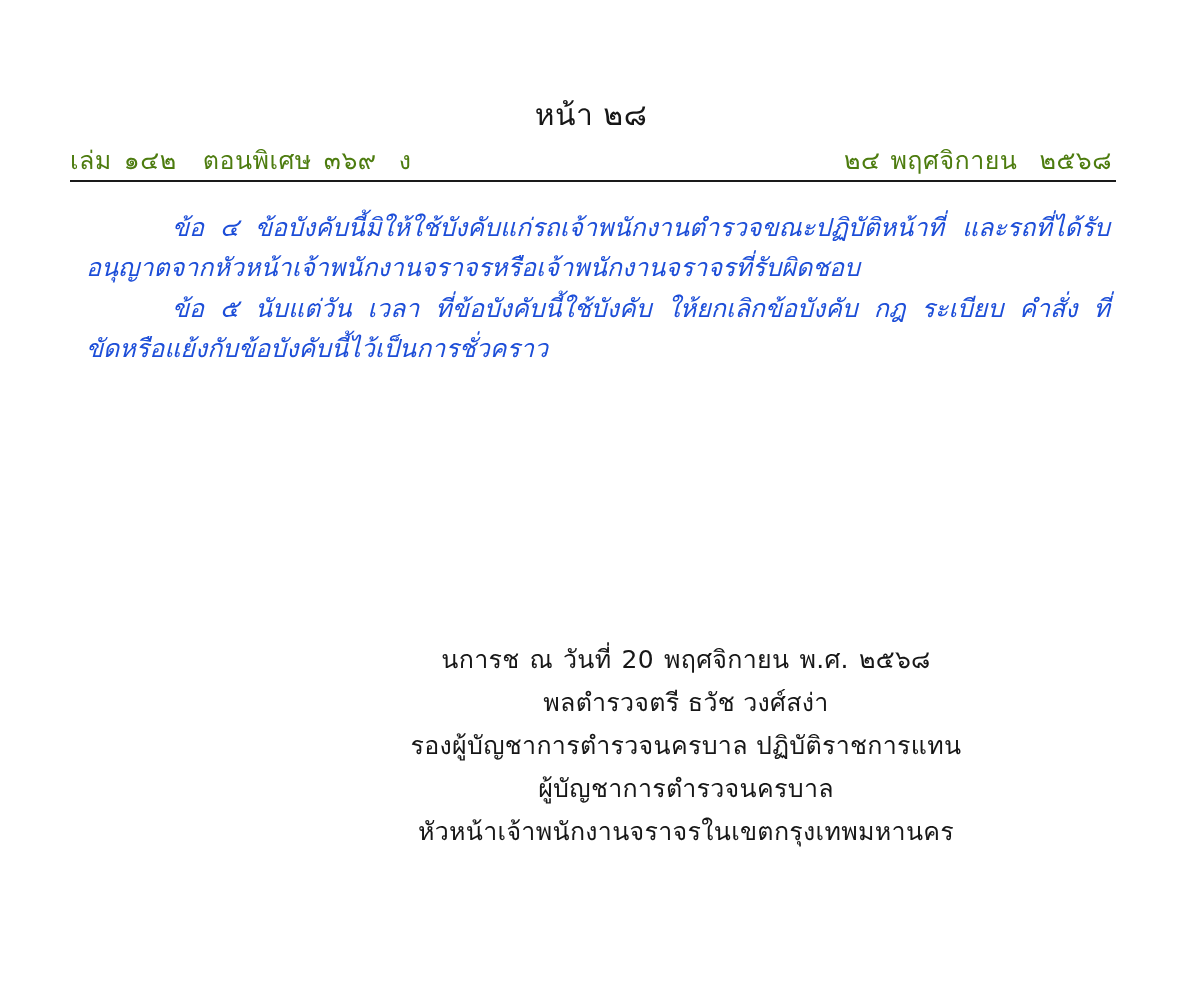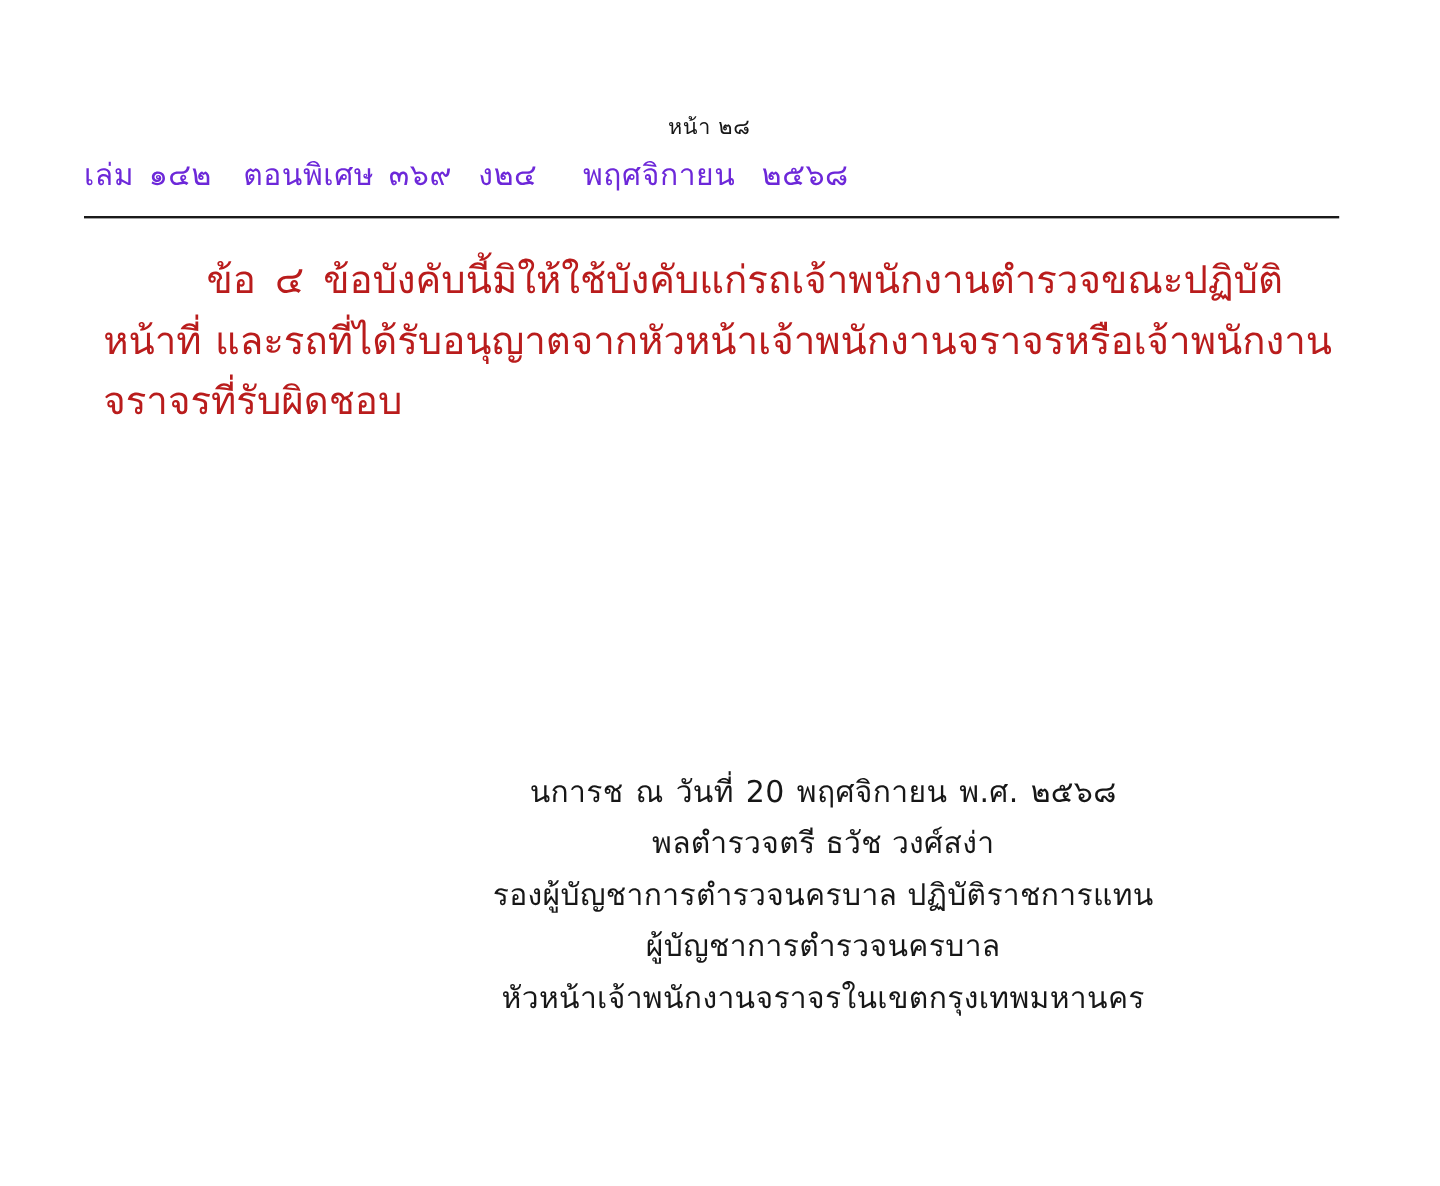--- a/index.html
+++ b/index.html
@@ -26,75 +26,77 @@
 
   
   .header {
     position: absolute;
     left: 70px;
     top: 96px;
     width: 1042px;
   }
   .header-page-number {
     text-align: center;
-    font-size: 18px;
+    font-size: 30px;
     letter-spacing: 0.5px;
     line-height: 1.25;
     color: #171717;
   }
   .header-row {
     display: flex;
     align-items: baseline;
+    justify-content: space-between;
     margin-top: 6px;
     font-size: 25px;
-    color: #6d28d9;
+    color: #4d7c0f;
   }
   .header-left {
     white-space: nowrap;
     letter-spacing: 0.5px;
   }
   .header-left .vol-label { margin-right: 12px; }
   .header-left .vol-number { margin-right: 26px; }
   .header-left .part-label { margin-right: 12px; }
   .header-left .part-number { margin-right: 22px; }
   .header-left .part-suffix { }
   .header-center {
     white-space: nowrap;
     letter-spacing: 0.5px;
     transform: translateX(-18px);
   }
   .header-right {
     white-space: nowrap;
     letter-spacing: 0.5px;
   }
-  .header-right .day { margin-right: 38px; }
+  .header-right .day { margin-right: 10px; }
   .header-right .month { margin-right: 22px; }
   .header-rule {
     position: absolute;
     left: 70px;
     top: 180px;
     width: 1046px;
     height: 0;
     border-top: 2px solid #1a1a1a;
   }
 
   
   .body-block {
     position: absolute;
     left: 86px;
     top: 208px;
     width: 1024px;
   }
   .para {
-    font-size: 32px;
+    font-size: 25px;
     line-height: 1.58;
-    color: #b91c1c;
+    color: #1d4ed8;
     text-align: justify;
     text-justify: inter-word;
     margin: 0 0 2px 0;
+    font-style: italic;
   }
   .para .indent {
     display: inline-block;
     width: 86px;
   }
   .para .item-label { margin-right: 16px; }
   .para .item-number { margin-right: 16px; }
 
   
   .para.spread {
@@ -139,20 +141,23 @@
   </div>
 
   <div class="header-rule"></div>
 
   <div class="body-block">
 
     <p class="para">
       <span class="indent"></span><span class="item-label">ข้อ</span><span class="item-number">๔</span><span>ข้อบังคับนี้มิให้ใช้บังคับแก่รถเจ้าพนักงานตำรวจขณะปฏิบัติหน้าที่ และรถที่ได้รับอนุญาตจากหัวหน้าเจ้าพนักงานจราจรหรือเจ้าพนักงานจราจรที่รับผิดชอบ</span>
     </p>
 
+    <p class="para spread">
+      <span class="indent"></span><span class="item-label">ข้อ</span><span class="item-number">๕</span><span>นับแต่วัน เวลา ที่ข้อบังคับนี้ใช้บังคับ ให้ยกเลิกข้อบังคับ กฎ ระเบียบ คำสั่ง ที่ขัดหรือแย้งกับข้อบังคับนี้ไว้เป็นการชั่วคราว</span>
+    </p>
 
     <div class="sign-block">
       <div class="sign-line date">
         <span>นการช</span><span class="sp"></span><span>ณ</span><span class="sp"></span><span>วันที่</span><span class="sp"></span><span>20</span><span class="sp"></span><span>พฤศจิกายน</span><span class="sp"></span><span>พ.ศ.</span><span class="sp"></span><span>๒๕๖๘</span>
       </div>
       <div class="sign-line">พลตำรวจตรี ธวัช  วงศ์สง่า</div>
       <div class="sign-line">รองผู้บัญชาการตำรวจนครบาล  ปฏิบัติราชการแทน</div>
       <div class="sign-line">ผู้บัญชาการตำรวจนครบาล</div>
       <div class="sign-line">หัวหน้าเจ้าพนักงานจราจรในเขตกรุงเทพมหานคร</div>
     </div>

